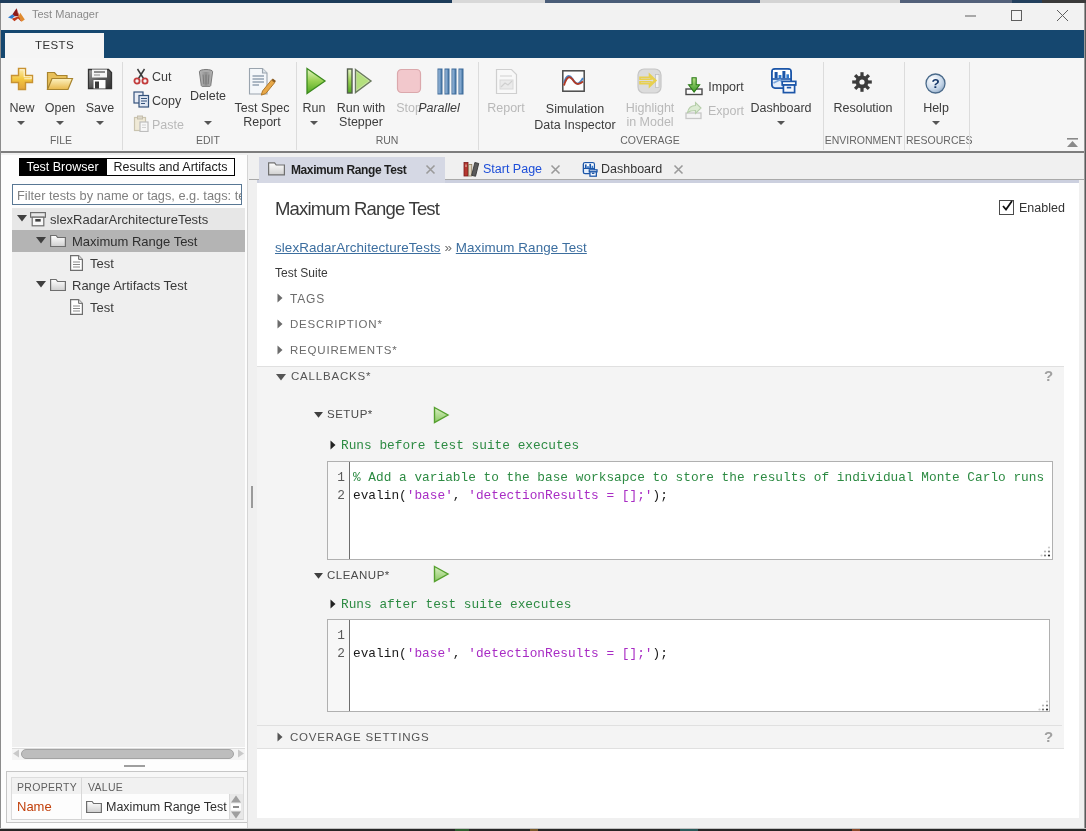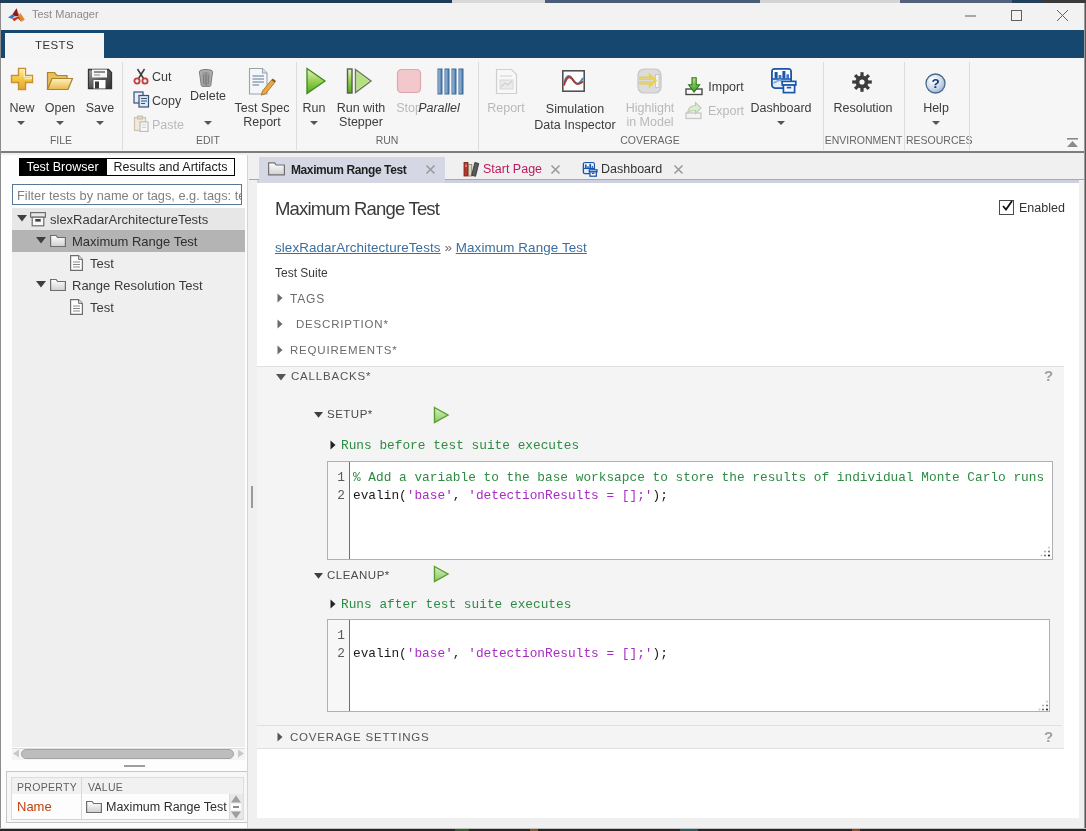--- a/index.html
+++ b/index.html
@@ -322,21 +322,21 @@
     <line x1="3" y1="12" x2="10" y2="12" stroke="#8a8a8a" stroke-width="1"></line>
   </svg>
   <div class="abs" style="left:90px;top:256px;font-size:13px;color:#3a3a3a;">Test</div>
 
   <svg class="abs" style="left:36px;top:281px;" width="10" height="7" viewBox="0 0 10 7">
       <path d="M0 0 h10 L5 6.5 z" fill="#3f3f3f"></path>
     </svg>
   <svg class="abs" style="left:50px;top:277px;" width="16" height="15" viewBox="0 0 16 15">
     <path d="M0.6 13.5 V2.5 h5.5 l1.5 2 h7.8 v9 z" fill="url(#fgr)" stroke="#6e6e6e" stroke-width="1.2"></path>
   </svg>
-  <div class="abs" style="left:72px;top:278px;font-size:13px;color:#3a3a3a;">Range Resolution Test</div>
+  <div class="abs" style="left:72px;top:278px;font-size:13px;color:#3a3a3a;">Range Artifacts Test</div>
 
   <svg class="abs" style="left:70px;top:299px;" width="13" height="16" viewBox="0 0 13 16">
     <path d="M0.6 0.6 h8 l3.8 3.8 v11 h-11.8 z" fill="#fff" stroke="#6e6e6e" stroke-width="1.2"></path>
     <path d="M8.6 0.6 v3.8 h3.8" fill="#e0e0e0" stroke="#6e6e6e" stroke-width="1"></path>
     <line x1="3" y1="7" x2="10" y2="7" stroke="#8a8a8a" stroke-width="1"></line>
     <line x1="3" y1="9.5" x2="10" y2="9.5" stroke="#8a8a8a" stroke-width="1"></line>
     <line x1="3" y1="12" x2="10" y2="12" stroke="#8a8a8a" stroke-width="1"></line>
   </svg>
   <div class="abs" style="left:90px;top:300px;font-size:13px;color:#3a3a3a;">Test</div>
 
@@ -394,21 +394,21 @@
   <svg class="abs" style="left:425px;top:164px;" width="11" height="11" viewBox="0 0 11 11">
     <path d="M1.5 1.5 L9.5 9.5 M9.5 1.5 L1.5 9.5" stroke="#9a9a9a" stroke-width="1.6"></path>
   </svg>
 
   <svg class="abs" style="left:463px;top:160px;" width="17" height="17" viewBox="0 0 17 17">
     <rect x="1" y="2.5" width="4" height="13.5" fill="#b5372f" stroke="#7a1a1a" stroke-width="0.8"></rect>
     <line x1="3" y1="4.5" x2="3" y2="7" stroke="#e8c8c0" stroke-width="1"></line>
     <rect x="5.6" y="4.5" width="3.2" height="11.5" fill="#ded5c2" stroke="#8a7a5a" stroke-width="0.8"></rect>
     <rect x="10.2" y="2.8" width="4" height="13.2" fill="#5a5a5a" stroke="#333" stroke-width="0.8" transform="rotate(14 12.2 9.4)"></rect>
   </svg>
-  <div class="abs" style="left:483px;top:162px;font-size:12.5px;color:#be185d;">Start Page</div>
+  <div class="abs" style="left:483px;top:162px;font-size:12.5px;color:#1d4ed8;">Start Page</div>
   <svg class="abs" style="left:550px;top:164px;" width="11" height="11" viewBox="0 0 11 11">
     <path d="M1.5 1.5 L9.5 9.5 M9.5 1.5 L1.5 9.5" stroke="#9a9a9a" stroke-width="1.6"></path>
   </svg>
 
   <svg class="abs" style="left:582px;top:161px;" width="16" height="16" viewBox="0 0 27 28">
     <rect x="1.9" y="2.9" width="19.2" height="19.2" rx="3" fill="#e4eefb" stroke="#1c56a8" stroke-width="2.4"></rect>
     <rect x="3.2" y="4.4" width="16.6" height="7.8" fill="#fff"></rect>
     <rect x="4.6" y="6" width="3" height="6.2" fill="#1c56a8"></rect>
     <rect x="8.6" y="9" width="2.8" height="3.2" fill="#2e7ad0"></rect>
     <rect x="12.4" y="5" width="3" height="7.2" fill="#1c56a8"></rect>
@@ -438,21 +438,21 @@
   </div>
   <div class="abs" style="left:275px;top:266px;font-size:12px;color:#3a3a3a;">Test Suite</div>
 
   <svg class="abs" style="left:277px;top:293px;" width="6" height="10" viewBox="0 0 6 10">
       <path d="M0.5 0.5 L5.5 5 L0.5 9.5 z" fill="#6b6b6b"></path>
     </svg>
   <div class="abs" style="left:290px;top:292px;font-size:12px;color:#6b6b6b;letter-spacing:0.8px;">TAGS</div>
   <svg class="abs" style="left:277px;top:319px;" width="6" height="10" viewBox="0 0 6 10">
       <path d="M0.5 0.5 L5.5 5 L0.5 9.5 z" fill="#6b6b6b"></path>
     </svg>
-  <div class="abs" style="left:296px;top:318px;font-size:11.5px;color:#6b6b6b;letter-spacing:0.8px;">DESCRIPTION*</div>
+  <div class="abs" style="left:290px;top:318px;font-size:11.5px;color:#6b6b6b;letter-spacing:0.8px;">DESCRIPTION*</div>
   <svg class="abs" style="left:277px;top:345px;" width="6" height="10" viewBox="0 0 6 10">
       <path d="M0.5 0.5 L5.5 5 L0.5 9.5 z" fill="#6b6b6b"></path>
     </svg>
   <div class="abs" style="left:290px;top:344px;font-size:11.5px;color:#6b6b6b;letter-spacing:0.8px;">REQUIREMENTS*</div>
 
   <div class="abs" style="left:257px;top:366px;width:807px;height:383px;background:#f4f4f4;border-top:1px solid #e0e0e0;border-bottom:1px solid #e0e0e0;box-sizing:border-box;"></div>
   <svg class="abs" style="left:276px;top:374px;" width="10" height="7" viewBox="0 0 10 7">
       <path d="M0 0 h10 L5 6.5 z" fill="#555"></path>
     </svg>
   <div class="abs" style="left:291px;top:370px;font-size:11.5px;color:#555;letter-spacing:0.8px;">CALLBACKS*</div>

